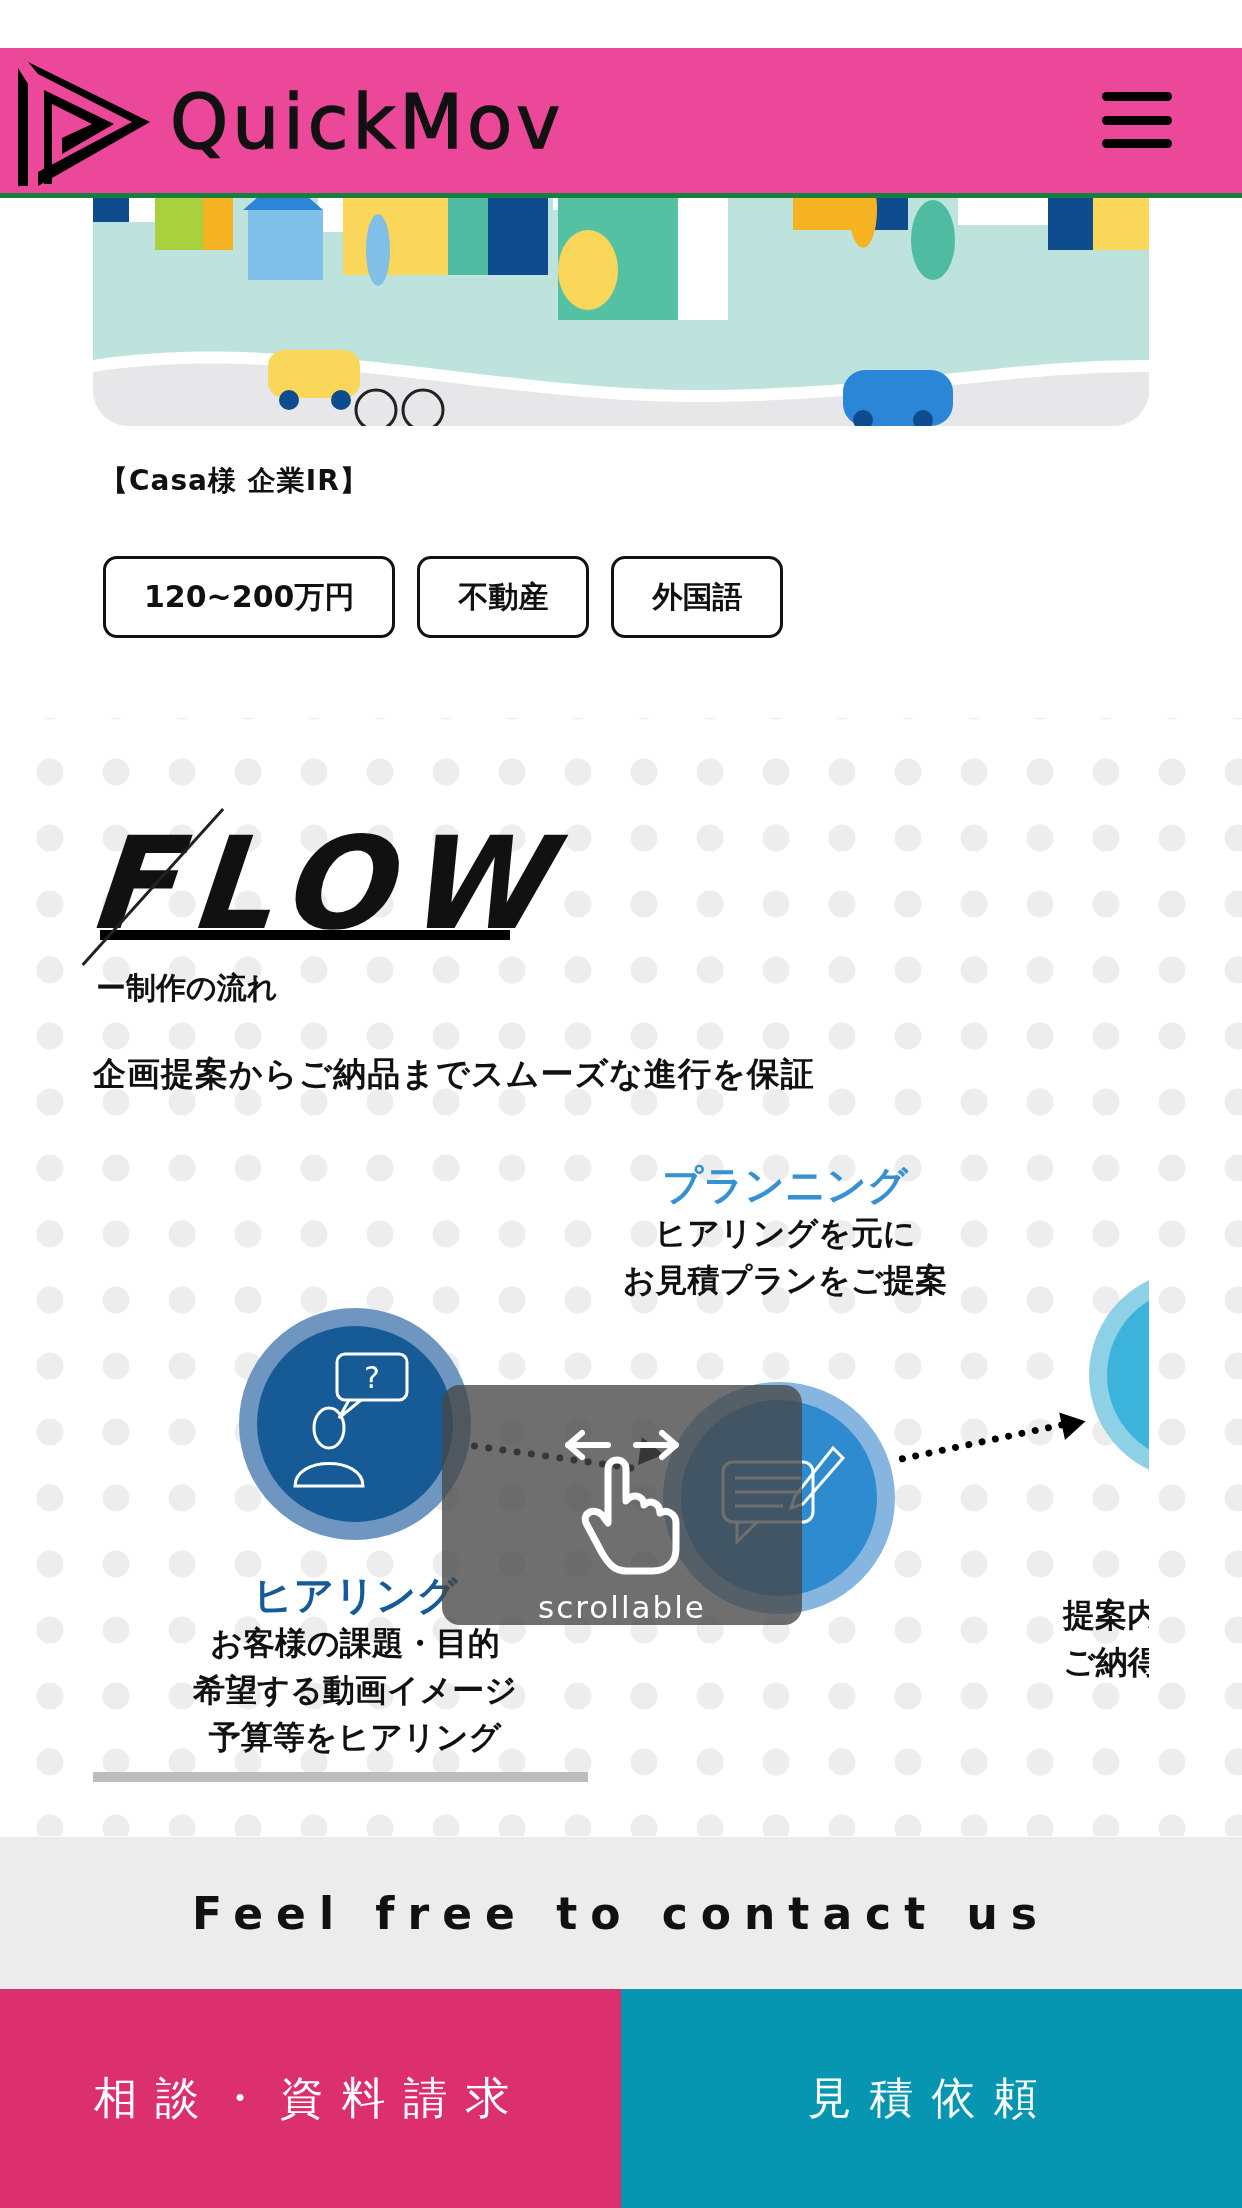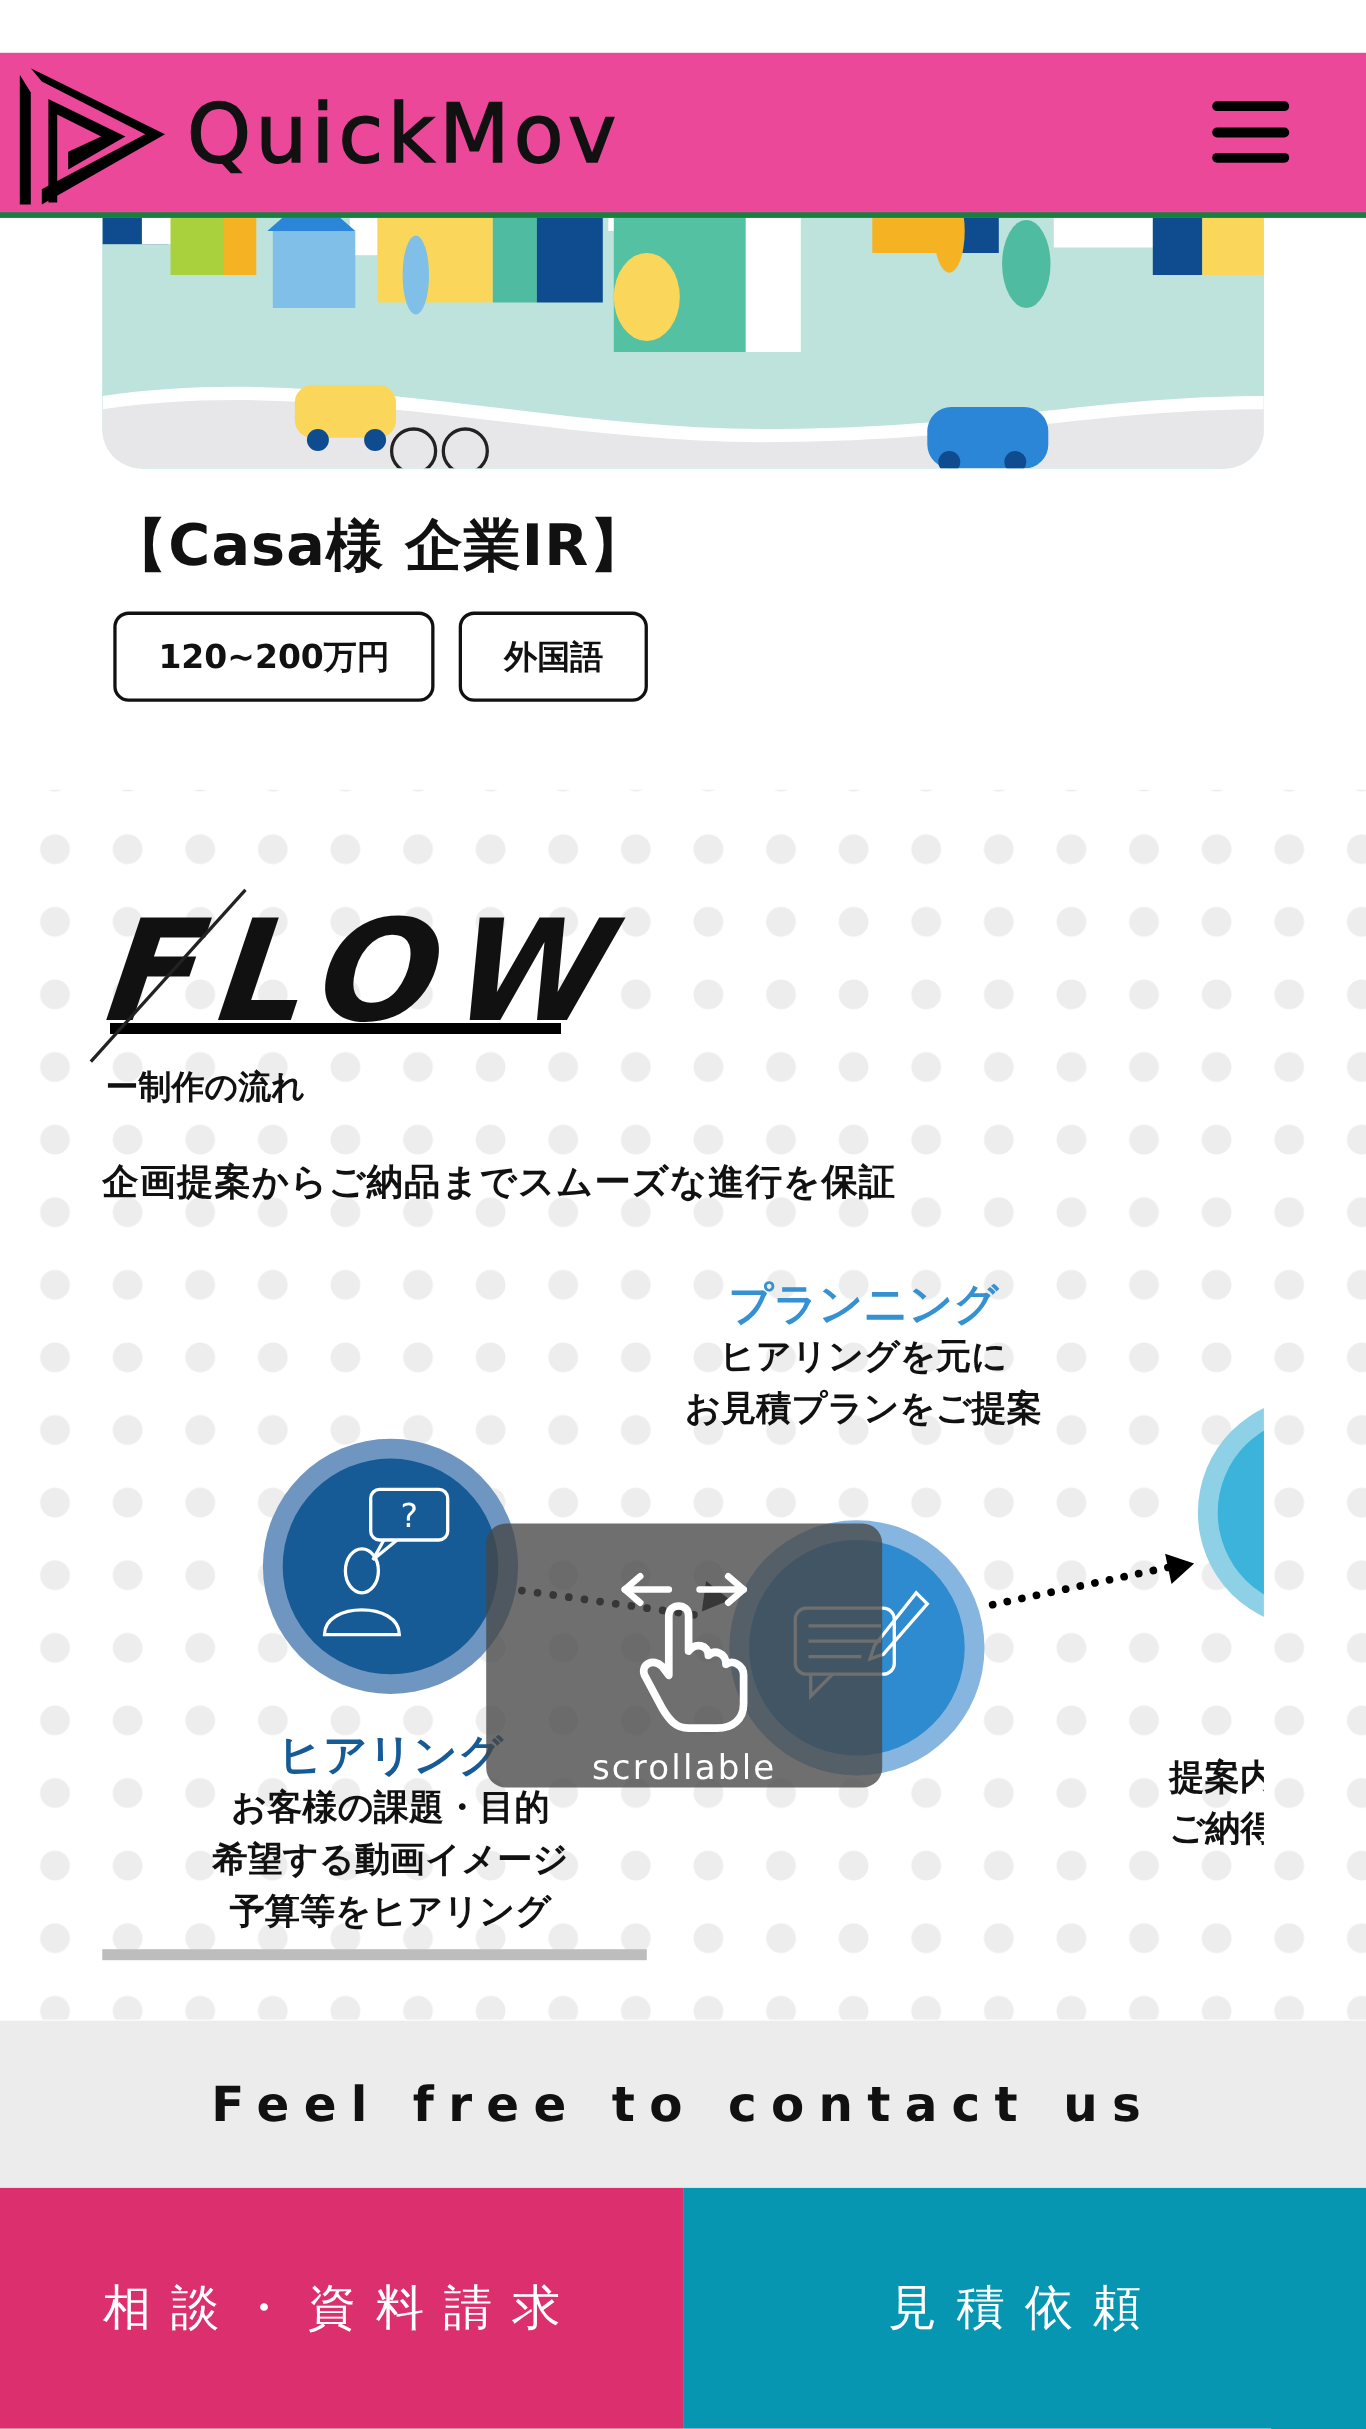--- a/index.html
+++ b/index.html
@@ -11,21 +11,21 @@
   .logo { position: absolute; left: 14px; top: 6px; height: 136px; display: flex; align-items: center; }
   .logo svg { width: 140px; height: 136px; }
   .logo-text { font-family: "DejaVu Sans", sans-serif; font-size: 74px; font-weight: normal; letter-spacing: 4px; color: #111; margin-left: 16px; -webkit-text-stroke: 1.5px #111; }
   .hamburger { position: absolute; right: 70px; top: 40px; width: 70px; height: 64px; display: flex; flex-direction: column; justify-content: space-between; padding: 4px 0; cursor: pointer; }
   .hamburger span { display: block; height: 9px; border-radius: 5px; background: #000; }
 
   
   .hero { position: absolute; left: 93px; top: 150px; width: 1056px; height: 276px; border-radius: 0 0 36px 36px; overflow: hidden; background: #bde3dc; }
   .hero svg { width: 100%; height: 100%; display: block; }
 
-  .work-title { position: absolute; left: 100px; top: 462px; font-size: 52px; font-weight: bold; letter-spacing: 1px; }
+  .work-title { position: absolute; left: 100px; top: 462px; font-size: 28px; font-weight: bold; letter-spacing: 1px; }
   .tags { position: absolute; left: 103px; top: 556px; display: flex; gap: 22px; }
   .tag { height: 82px; border: 3px solid #111; border-radius: 14px; padding: 0 38px; display: flex; align-items: center; font-size: 30px; font-weight: bold; background: #fff; }
 
   
   .flow { position: absolute; left: 0; top: 718px; width: 1242px; height: 1118px;
     background-color: #fff;
     background-image: radial-gradient(circle, #ededed 13px, transparent 14px);
     background-size: 66px 66px; background-position: 17px 21px; }
   .flow-heading { position: absolute; left: 100px; top: 820px; }
   .flow-word { font-family: "DejaVu Sans", sans-serif; font-size: 128px; font-weight: bold; font-style: italic; letter-spacing: 14px; line-height: 1; transform: skewX(-8deg); display: inline-block; }
@@ -119,20 +119,21 @@
 
     <rect x="750" y="220" width="110" height="56" rx="22" fill="#2c86d8"></rect>
     <circle cx="770" cy="270" r="10" fill="#0f4c8f"></circle>
     <circle cx="830" cy="270" r="10" fill="#0f4c8f"></circle>
   </svg>
 </div>
 
 <div class="work-title">【Casa様 企業IR】</div>
 <div class="tags">
   <span class="tag">120~200万円</span>
+  <span class="tag">不動産</span>
   <span class="tag">外国語</span>
 </div>
 
 <section class="flow"></section>
 
 <div class="flow-heading">
   <span class="flow-word">FLOW</span>
   <div class="flow-underline"></div>
 </div>
 <div class="flow-slash"></div>

